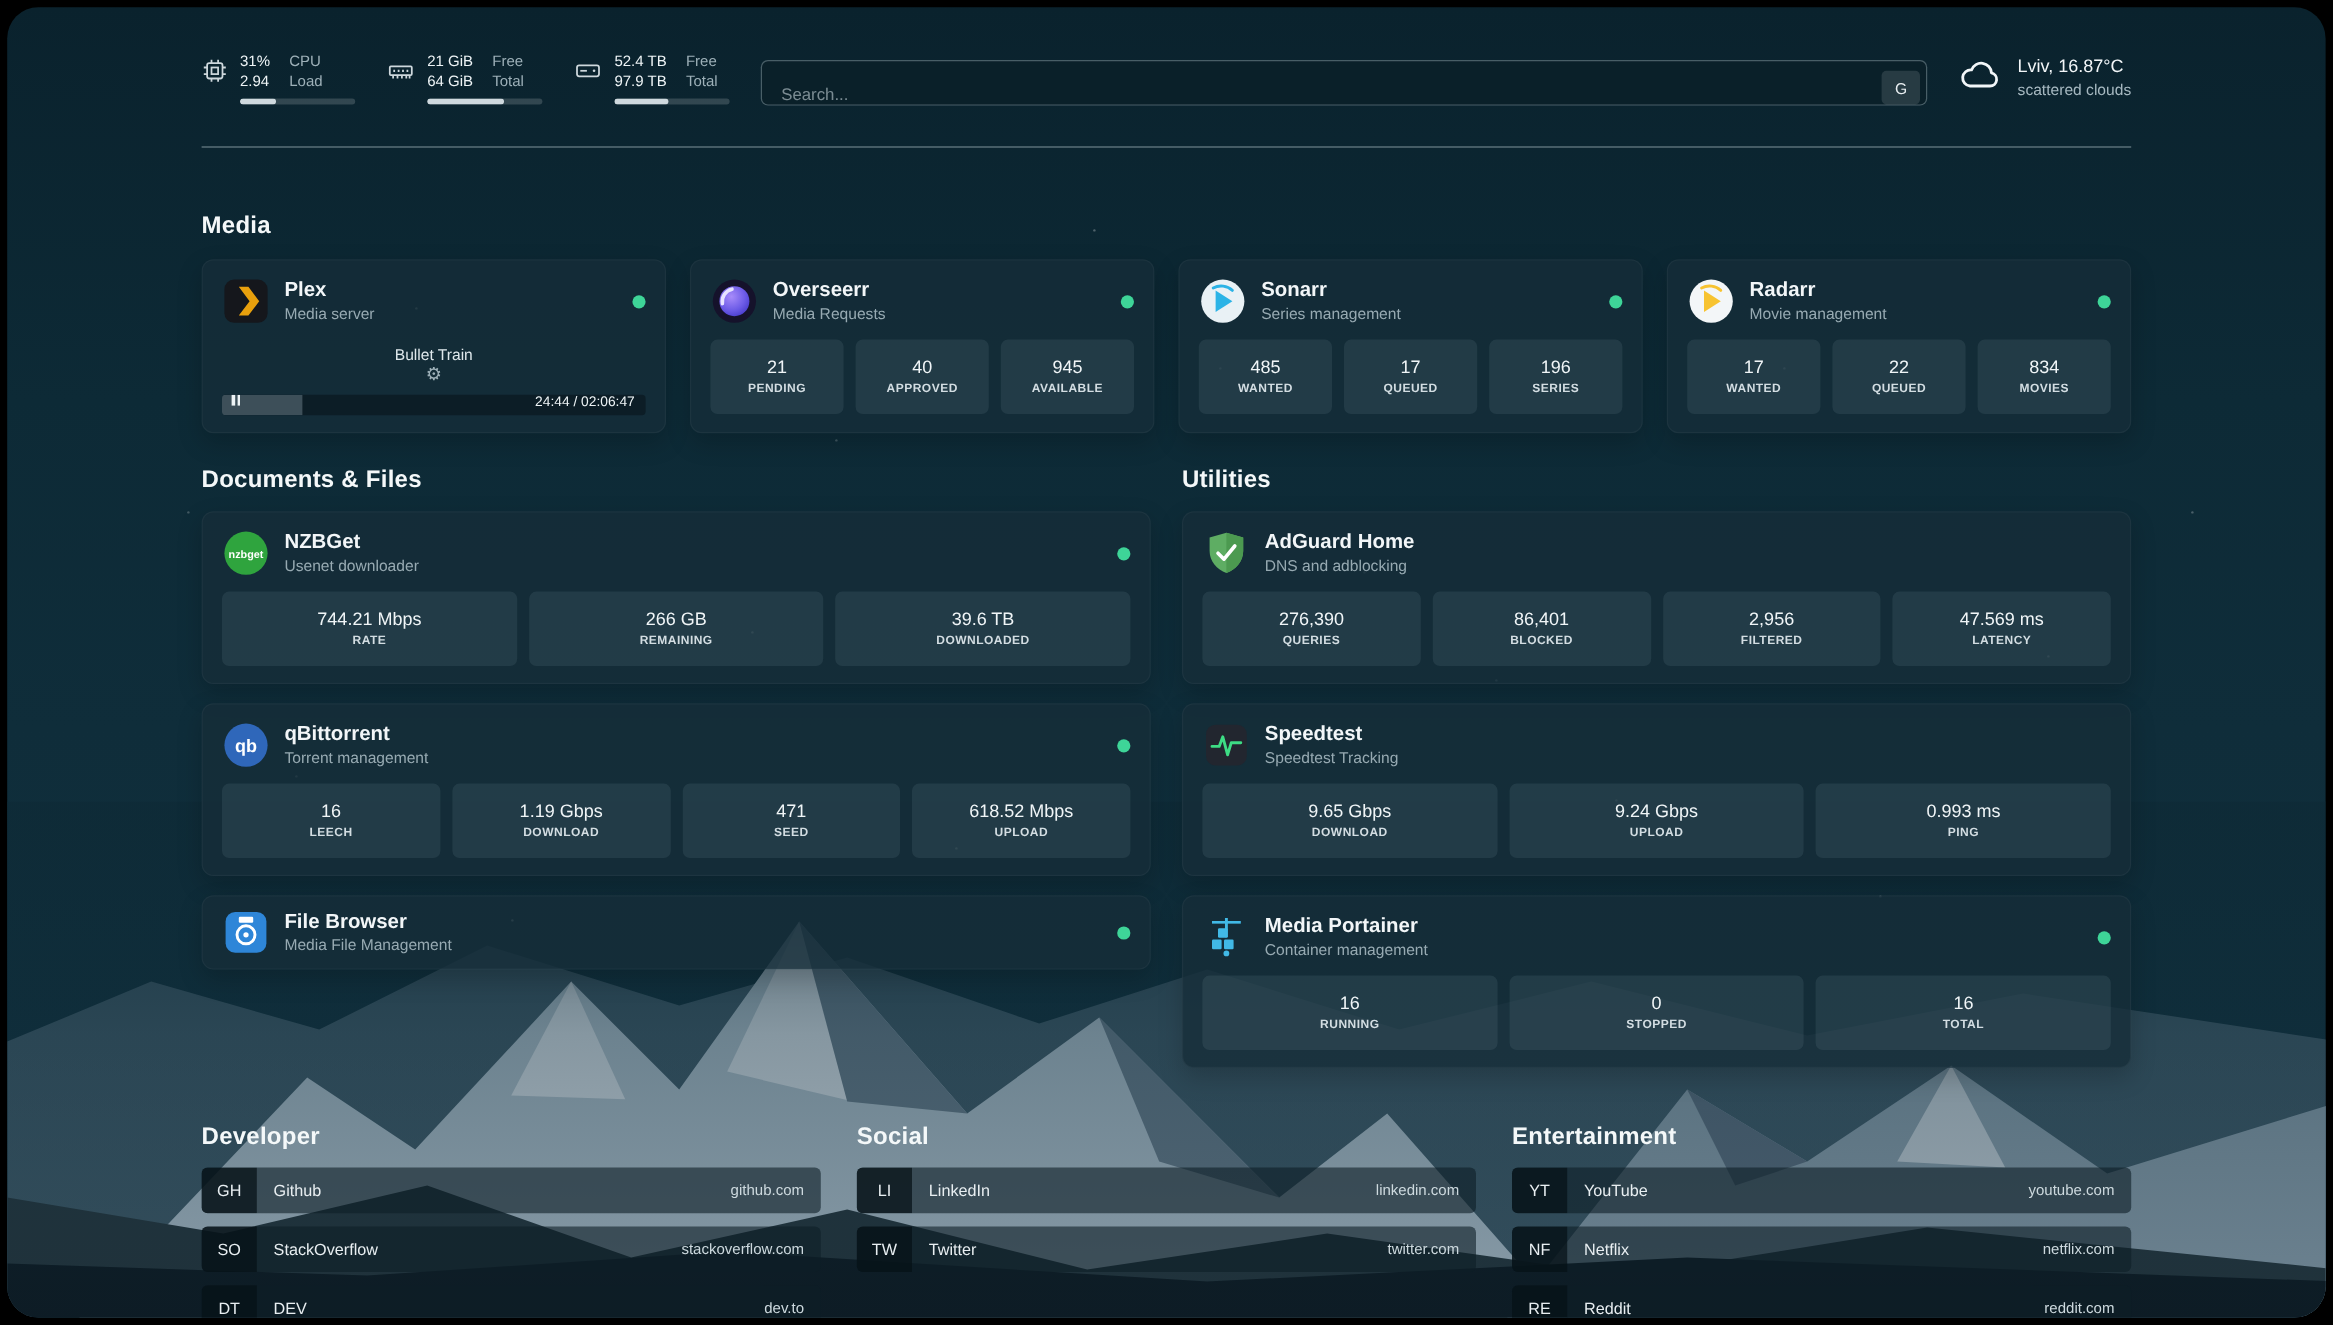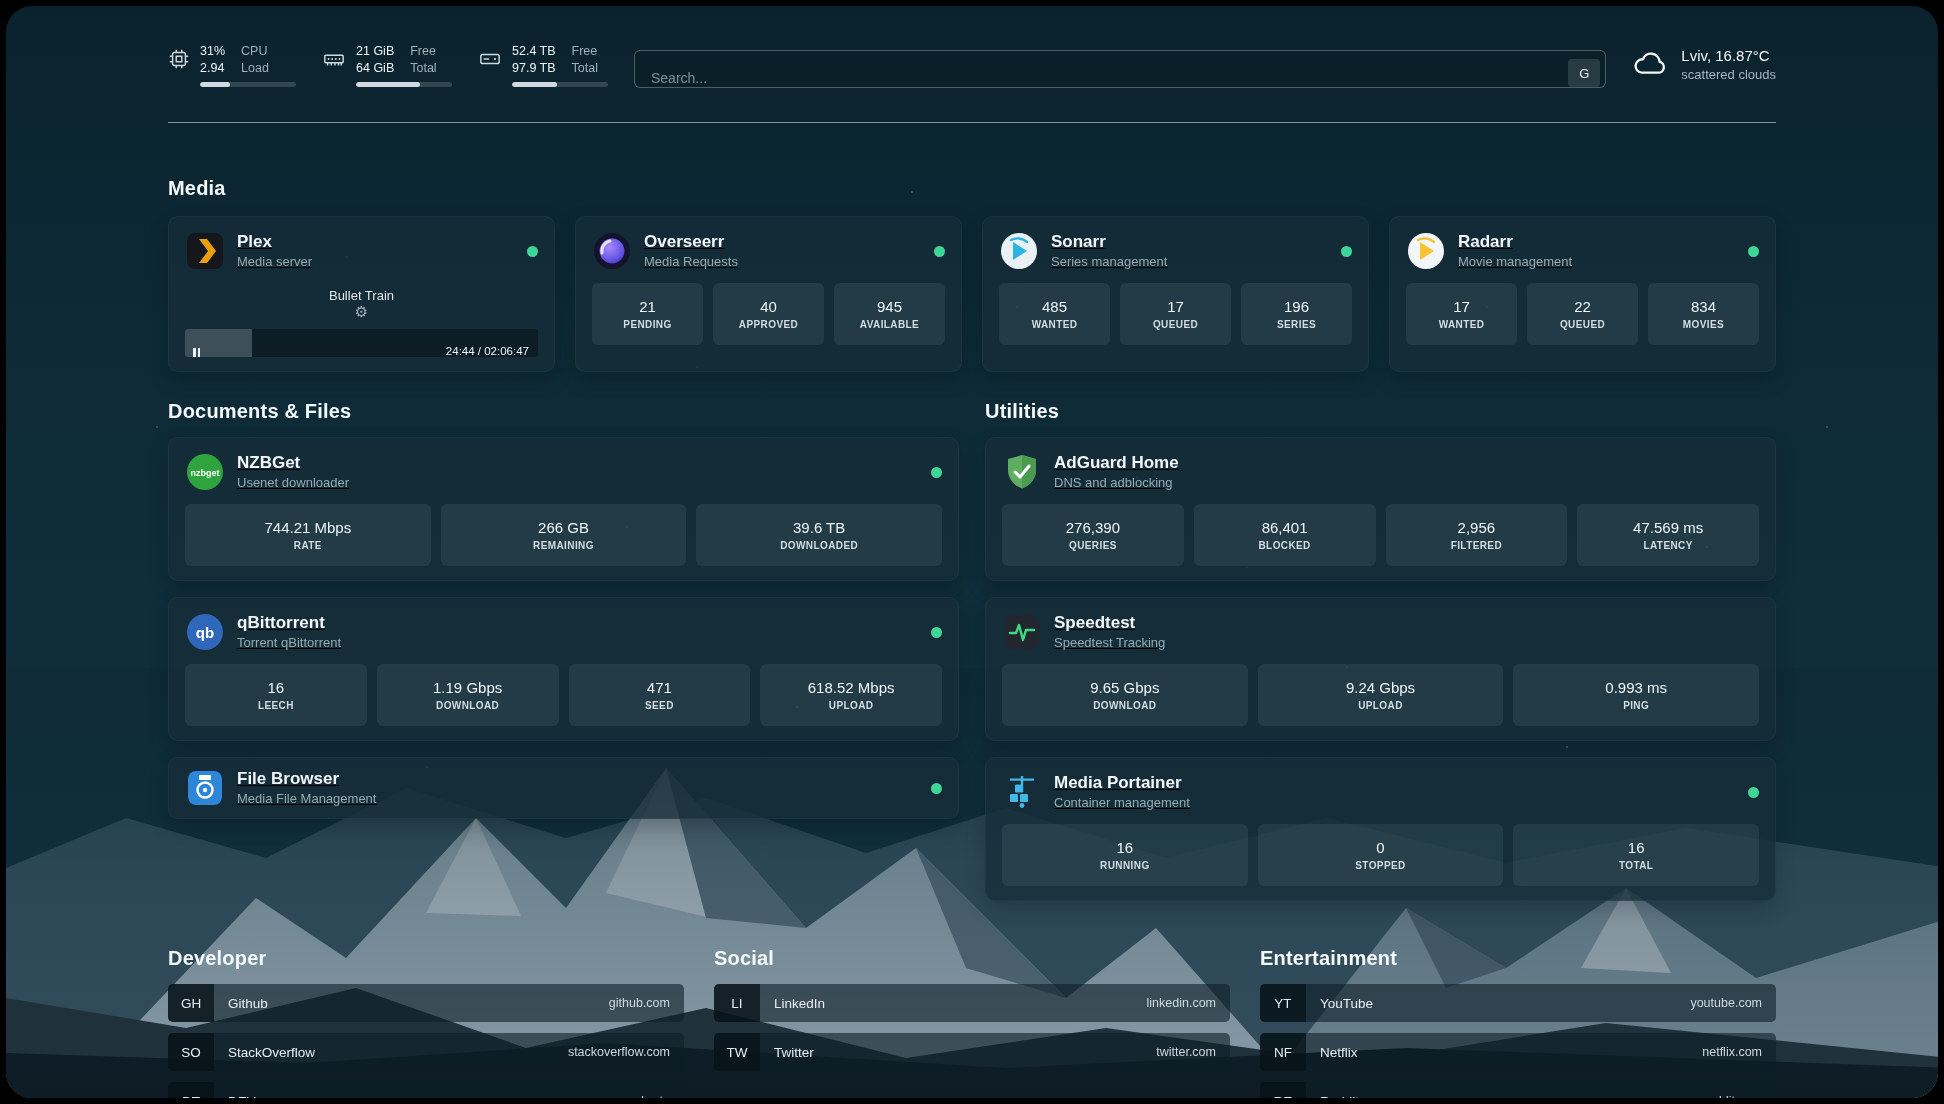--- a/index.html
+++ b/index.html
@@ -70,21 +70,21 @@
   
   .section-title{font-size:20px;font-weight:700;color:#f4f8f9;letter-spacing:.2px;}
   .media-title{margin:54px 0 16px;}
   .media-grid{display:grid;grid-template-columns:repeat(4,1fr);gap:20px;}
 
   .card{
     background:rgba(22,45,57,0.78);border:1px solid rgba(255,255,255,0.04);
     border-radius:10px;padding:14px 16px;position:relative;
     box-shadow:0 8px 20px rgba(0,0,0,0.18);cursor:pointer;
   }
-  .card-head{display:flex;align-items:center;gap:12px;text-decoration:underline;}
+  .card-head{display:flex;align-items:center;gap:12px;}
   .app-icon{width:40px;height:40px;flex:0 0 40px;display:flex;align-items:center;justify-content:center;}
   .card-text{display:flex;flex-direction:column;gap:3px;min-width:0;}
   .card-title{font-size:17px;color:#f2f6f8;font-weight:600;line-height:1.1;white-space:nowrap;}
   .card-sub{font-size:13px;color:#97aab2;white-space:nowrap;}
   .status-dot{margin-left:auto;width:11px;height:11px;border-radius:50%;flex:0 0 11px;}
 
   .stats{display:grid;gap:10px;margin-top:12px;}
   .stats.c3{grid-template-columns:repeat(3,1fr);}
   .stats.c4{grid-template-columns:repeat(4,1fr);}
   .stat{
@@ -92,22 +92,22 @@
     display:flex;flex-direction:column;align-items:center;justify-content:center;gap:4px;
   }
   .stat-value{font-size:15px;color:#f0f5f7;white-space:nowrap;}
   .stat-label{font-size:10px;font-weight:700;color:#d3dde2;letter-spacing:.4px;white-space:nowrap;}
 
   
   .np-row1{display:flex;justify-content:flex-start;align-items:center;margin-top:17px;
     font-size:13px;color:#dfe8ec;flex-direction:column;}
   .np-gear{color:#9db0b8;font-size:15px;cursor:pointer;}
   .np-bar{
-    margin-top:8px;height:28px;background:rgba(8,18,24,0.55);border-radius:3px;
-    position:relative;overflow:hidden;display:flex;align-items:flex-end;
+    margin-top:8px;height:17px;background:rgba(8,18,24,0.55);border-radius:3px;
+    position:relative;overflow:hidden;display:flex;align-items:flex-start;
   }
   .np-fill{position:absolute;left:0;top:0;bottom:0;background:rgba(190,212,222,0.28);}
   .np-pause{position:relative;margin-left:8px;display:flex;gap:2px;cursor:pointer;}
   .np-pause span{display:block;width:2.5px;height:9px;background:#eef4f6;}
   .np-time{position:relative;margin-left:auto;font-size:11.5px;color:#eef4f6;padding-right:9px;}
 
   .two-col{display:grid;grid-template-columns:1fr 1fr;gap:26px;margin-top:28px;}
   .col-title{margin:0 0 14px;}
   .col-cards{display:flex;flex-direction:column;gap:16px;}
   .card.slim{padding:10px 16px;}
@@ -417,21 +417,21 @@
           <div class="card">
             <div class="card-head">
               <span class="app-icon">
                 <svg width="40" height="40" viewBox="0 0 40 40">
                   <circle cx="20" cy="20" r="18" fill="#2f67ba"></circle>
                   <text x="20" y="26" text-anchor="middle" font-size="15" font-weight="bold" fill="#ffffff" font-family="Liberation Sans, sans-serif">qb</text>
                 </svg>
               </span>
               <div class="card-text">
                 <span class="card-title">qBittorrent</span>
-                <span class="card-sub">Torrent qBittorrent</span>
+                <span class="card-sub">Torrent management</span>
               </div>
               <span class="status-dot" style="background:#3ed598"></span>
             </div>
             <div class="stats c4">
               <div class="stat">
                 <span class="stat-value">16</span>
                 <span class="stat-label">LEECH</span>
               </div>
               <div class="stat">
                 <span class="stat-value">1.19 Gbps</span>

